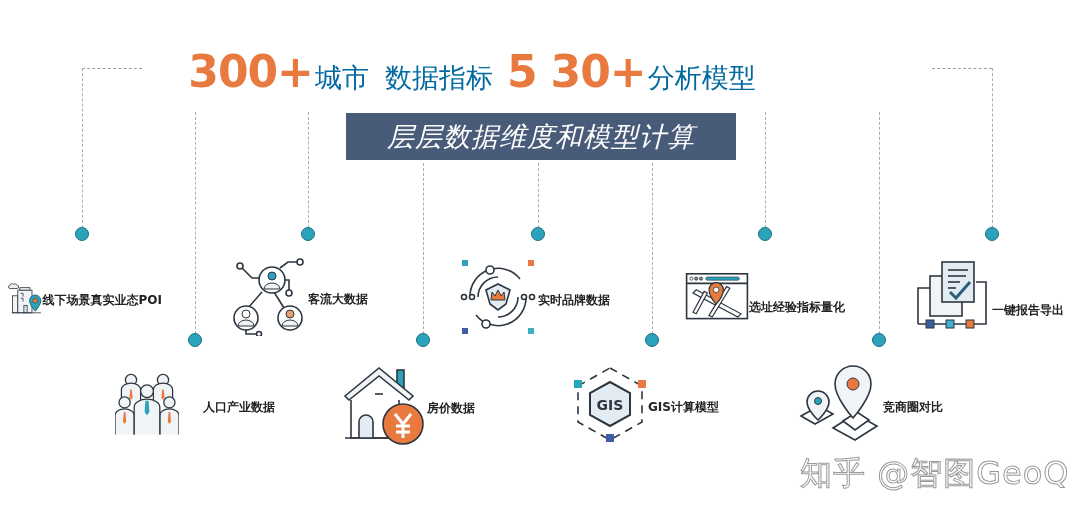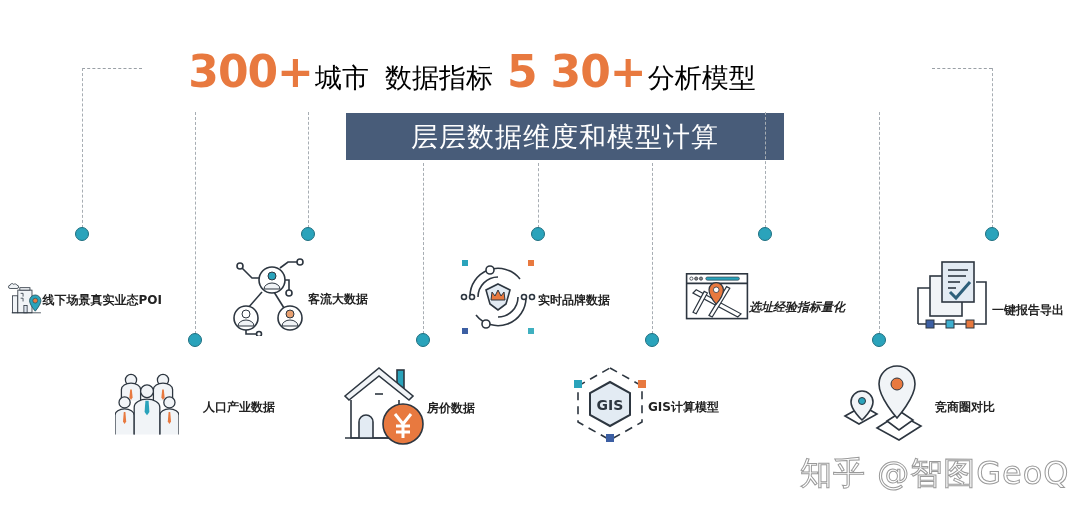--- a/index.html
+++ b/index.html
@@ -1,23 +1,23 @@
 <!DOCTYPE html>
 <html><head>
 <meta charset="utf-8">
 <style>
   html, body { margin:0; padding:0; }
   body { width:1080px; height:517px; background:#ffffff; position:relative; overflow:hidden;
          font-family:"DejaVu Sans", "Liberation Sans", sans-serif; }
   .headline { position:absolute; top:46px; left:0; width:944px; height:56px; display:flex; justify-content:center; align-items:baseline; gap:14px; white-space:nowrap; }
   .stat { display:inline-flex; align-items:baseline; }
   .stat-num { color:#e8793f; font-weight:bold; font-size:44px; font-family:"DejaVu Sans", sans-serif; letter-spacing:-1px; }
-  .stat-label { color:#000000; font-size:27px; margin-left:2px; }
-  .banner { position:absolute; left:346px; top:113px; width:438px; height:47px; background:#485c79; color:#ffffff;
-            font-size:27px; display:flex; align-items:center; justify-content:center; letter-spacing:1px; }
+  .stat-label { color:#0369a1; font-size:27px; margin-left:2px; }
+  .banner { position:absolute; left:346px; top:113px; width:390px; height:47px; background:#485c79; color:#ffffff;
+            font-size:27px; display:flex; align-items:center; justify-content:center; letter-spacing:1px;font-style:italic; }
   .dash-h { position:absolute; height:0; border-top:1.5px dashed #9aa0a6; }
   .dash-v { position:absolute; width:0; border-left:1.5px dashed #a7adb3; }
   .dot { position:absolute; width:14px; height:14px; border-radius:50%; background:#2aa3bb; border:1.5px solid #1f6f80; box-sizing:border-box; }
   .node { position:absolute; width:160px; display:flex; flex-direction:row; align-items:center; }
   .node svg { display:block; }
   .node-label { font-size:12px; font-weight:bold; color:#222; margin-top:6px; white-space:nowrap; }
   .watermark { position:absolute; left:800px; top:452px; font-size:32px; color:rgba(255,255,255,0.85);
                -webkit-text-stroke:1px #9a9a9a; letter-spacing:1px; white-space:nowrap; }
 </style>
 </head>
@@ -181,40 +181,40 @@
     <path d="M38 4 L70 22 V58 L38 76 L6 58 V22z" fill="none" stroke="#2d3640" stroke-width="1.6" stroke-dasharray="8 6"></path>
     <rect x="2" y="16" width="8" height="8" fill="#2aa3bb"></rect>
       <rect x="66" y="16" width="8" height="8" fill="#e8793f"></rect>
     <rect x="34" y="70" width="8" height="8" fill="#3c5fa3"></rect>
     <path d="M38 18 L58 29 V51 L38 62 L18 51 V29z" fill="#e3ebf3" stroke="#2d3640" stroke-width="2"></path>
     <text x="38" y="46" text-anchor="middle" font-family="DejaVu Sans, sans-serif" font-weight="bold" font-size="14" fill="#2d3640">GIS</text>
   </svg>
   <span class="node-label">GIS计算模型</span>
 </div>
 
-<div class="node" style="left:685px; top:266px;font-style:italic;">
+<div class="node" style="left:685px; top:266px;">
   <svg width="80" height="62" viewBox="0 0 80 62">
     <rect x="2" y="2" width="76" height="56" fill="#fff" stroke="#2d3640" stroke-width="2"></rect>
     <line x1="2" y1="14" x2="78" y2="14" stroke="#2d3640" stroke-width="2"></line>
     <circle cx="8" cy="8" r="2" fill="none" stroke="#2d3640"></circle>
       <circle cx="14" cy="8" r="2" fill="#888" stroke="#2d3640"></circle>
       <circle cx="20" cy="8" r="2" fill="#888" stroke="#2d3640"></circle>
     <rect x="26" y="6" width="42" height="4" rx="2" fill="#2aa3bb" stroke="#2d3640" stroke-width="0.8"></rect>
     <g fill="#fff" stroke="#2d3640" stroke-width="1.5">
       <path d="M10 26 L14 22 L70 52 L66 56z"></path>
       <path d="M10 50 L24 24 L28 26 L14 52z"></path>
       <path d="M30 54 L52 18 L56 20 L34 56z"></path>
     </g>
     <path d="M30 22 a9 9 0 0 1 18 0 c0 8 -9 18 -9 18 c0 0 -9 -10 -9 -18z" fill="#e8793f" stroke="#2d3640" stroke-width="1.5"></path>
     <circle cx="39" cy="22" r="3.5" fill="#fff" stroke="#2d3640"></circle>
   </svg>
   <span class="node-label" style="margin-top:20px;">选址经验指标量化</span>
 </div>
 
-<div class="node" style="left:843px; top:364px;gap:8px;">
+<div class="node" style="left:799px; top:364px;">
   <svg width="84" height="80" viewBox="0 0 84 80">
     <g fill="#fff" stroke="#2d3640" stroke-width="1.6">
       <path d="M2 52 L20 42 L34 50 L16 60z"></path>
       <path d="M34 64 L56 50 L78 62 L56 76z"></path>
       <path d="M44 57 L58 48 L70 56 L56 66z"></path>
     </g>
     <path d="M8 38 a11 11 0 0 1 22 0 c0 8 -11 18 -11 18 c0 0 -11 -10 -11 -18z" fill="#f1f4f7" stroke="#2d3640" stroke-width="1.6"></path>
     <circle cx="19" cy="37" r="3.5" fill="#2aa3bb" stroke="#2d3640"></circle>
     <path d="M36 20 a18 18 0 0 1 36 0 c0 14 -18 34 -18 34 c0 0 -18 -20 -18 -34z" fill="#f1f4f7" stroke="#2d3640" stroke-width="1.6"></path>
     <circle cx="54" cy="20" r="6" fill="#e8793f" stroke="#2d3640"></circle>

